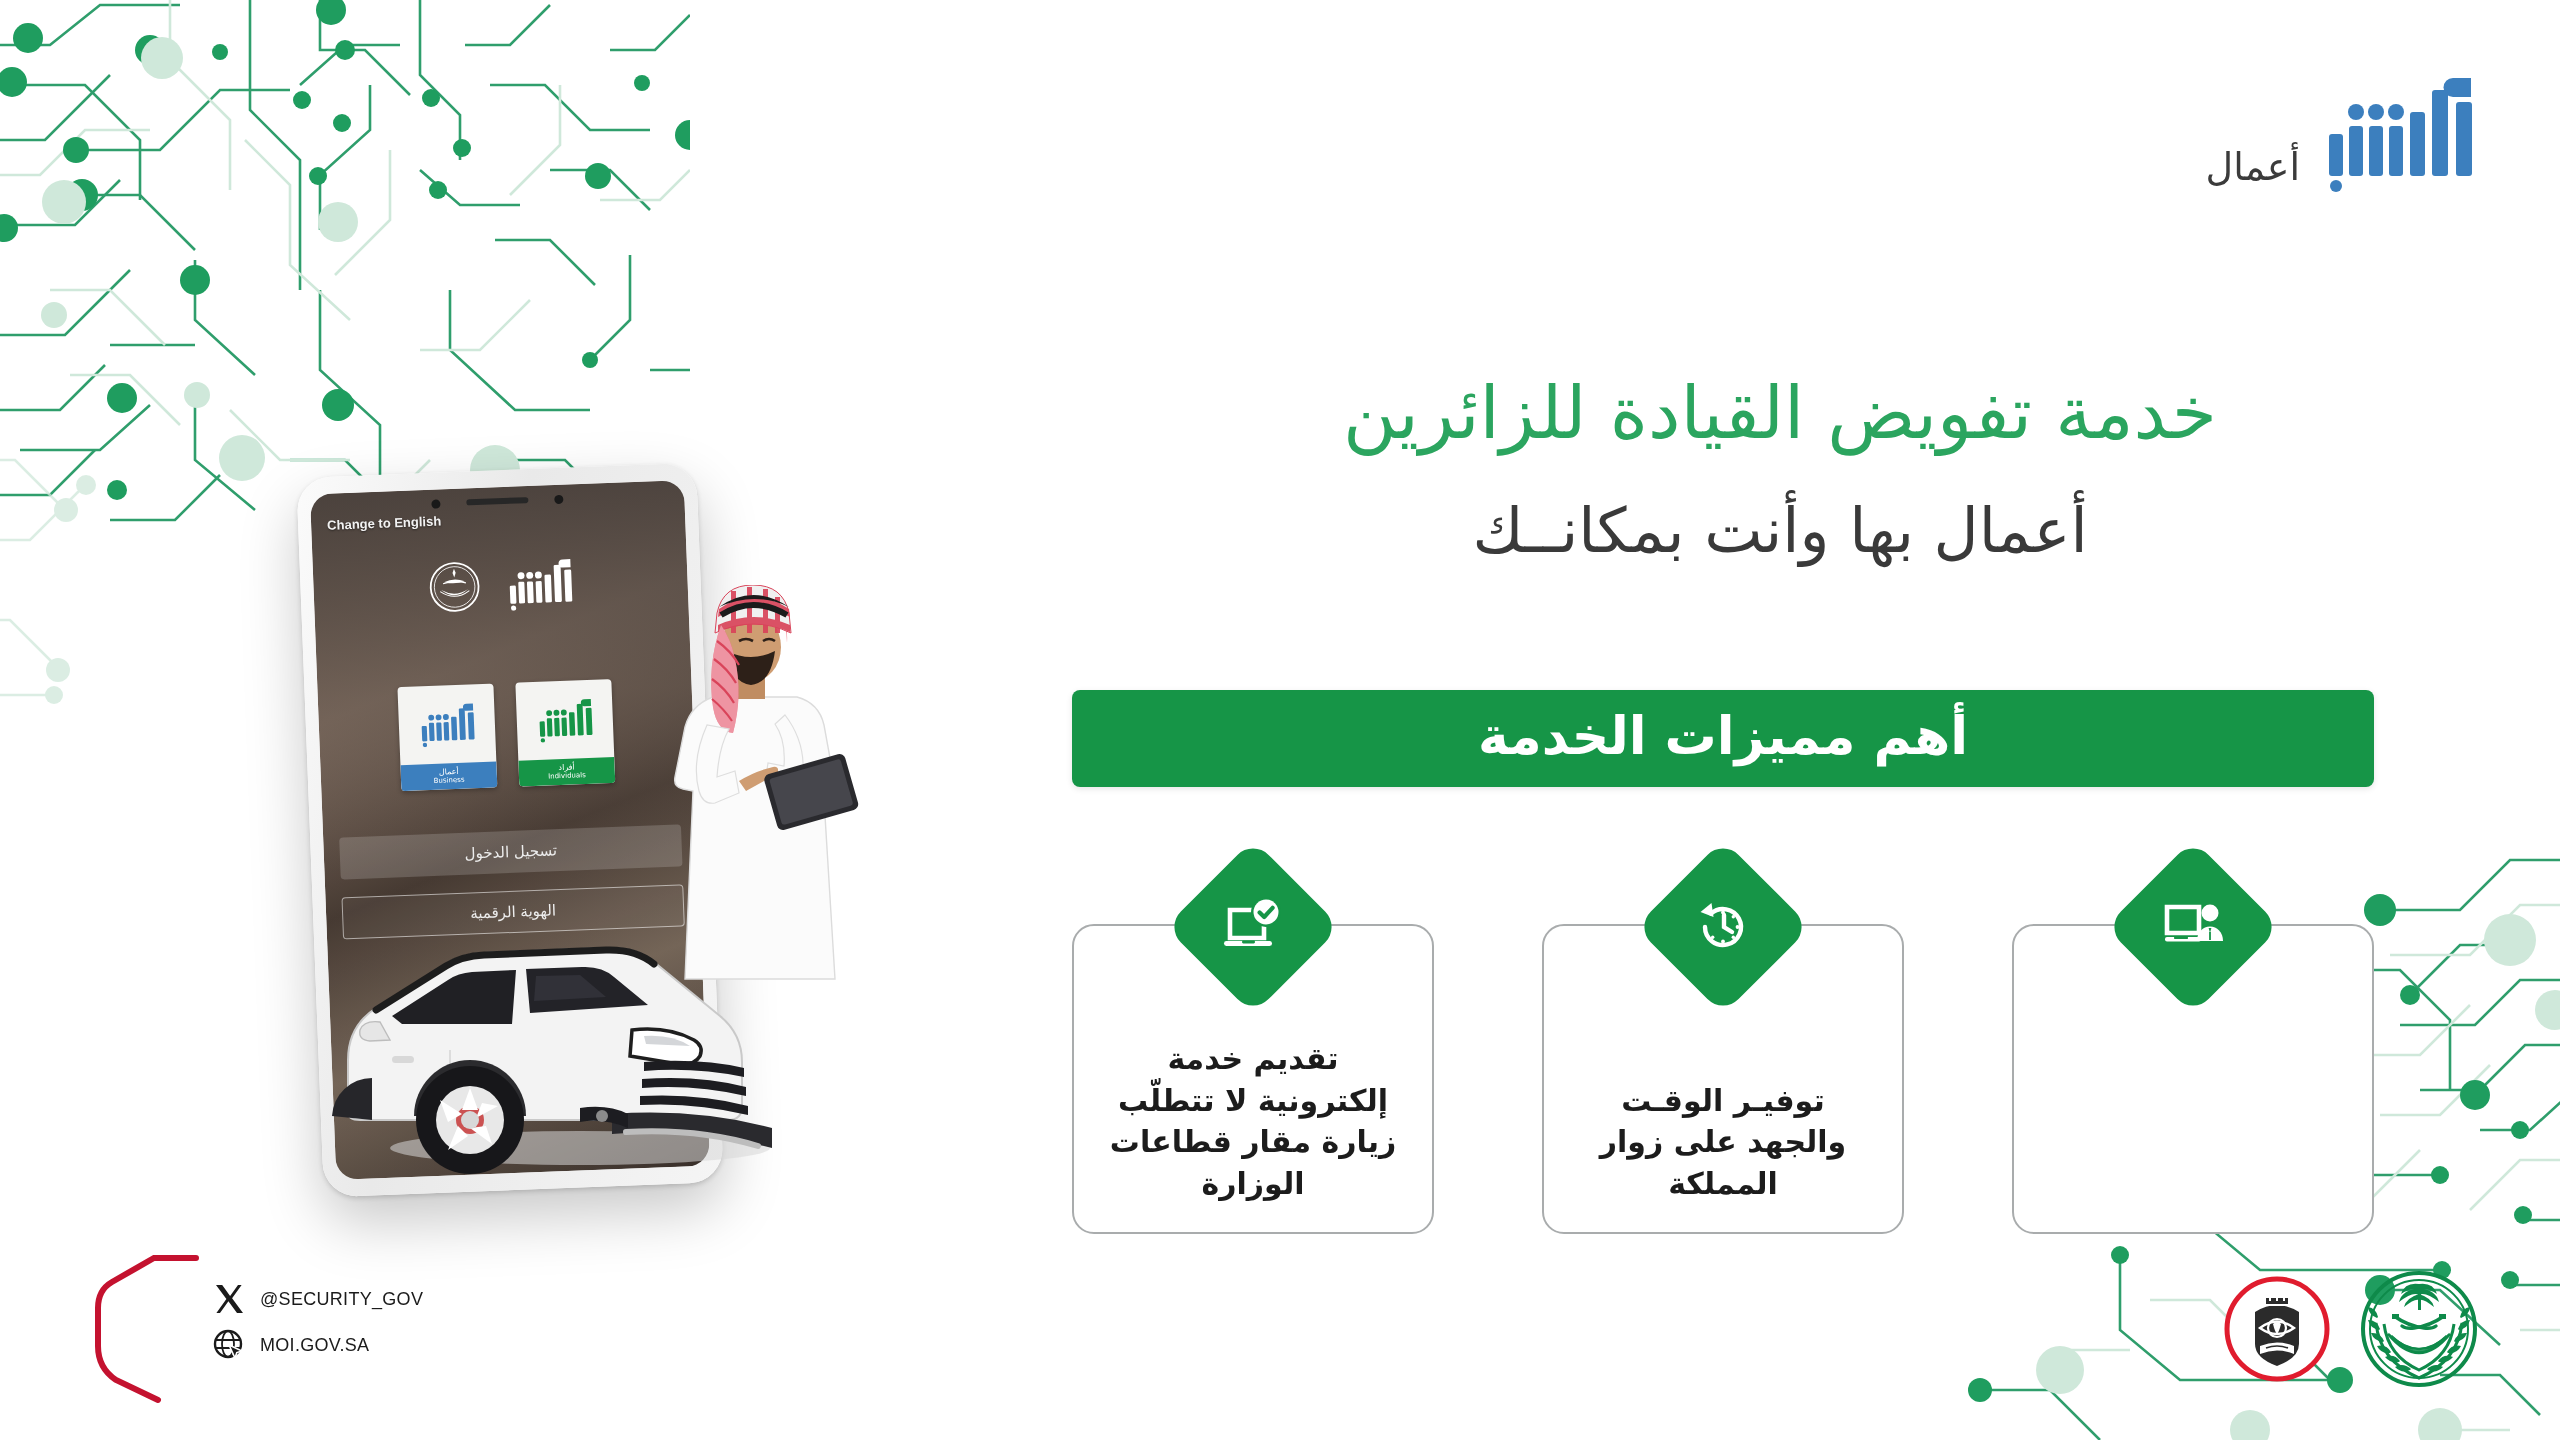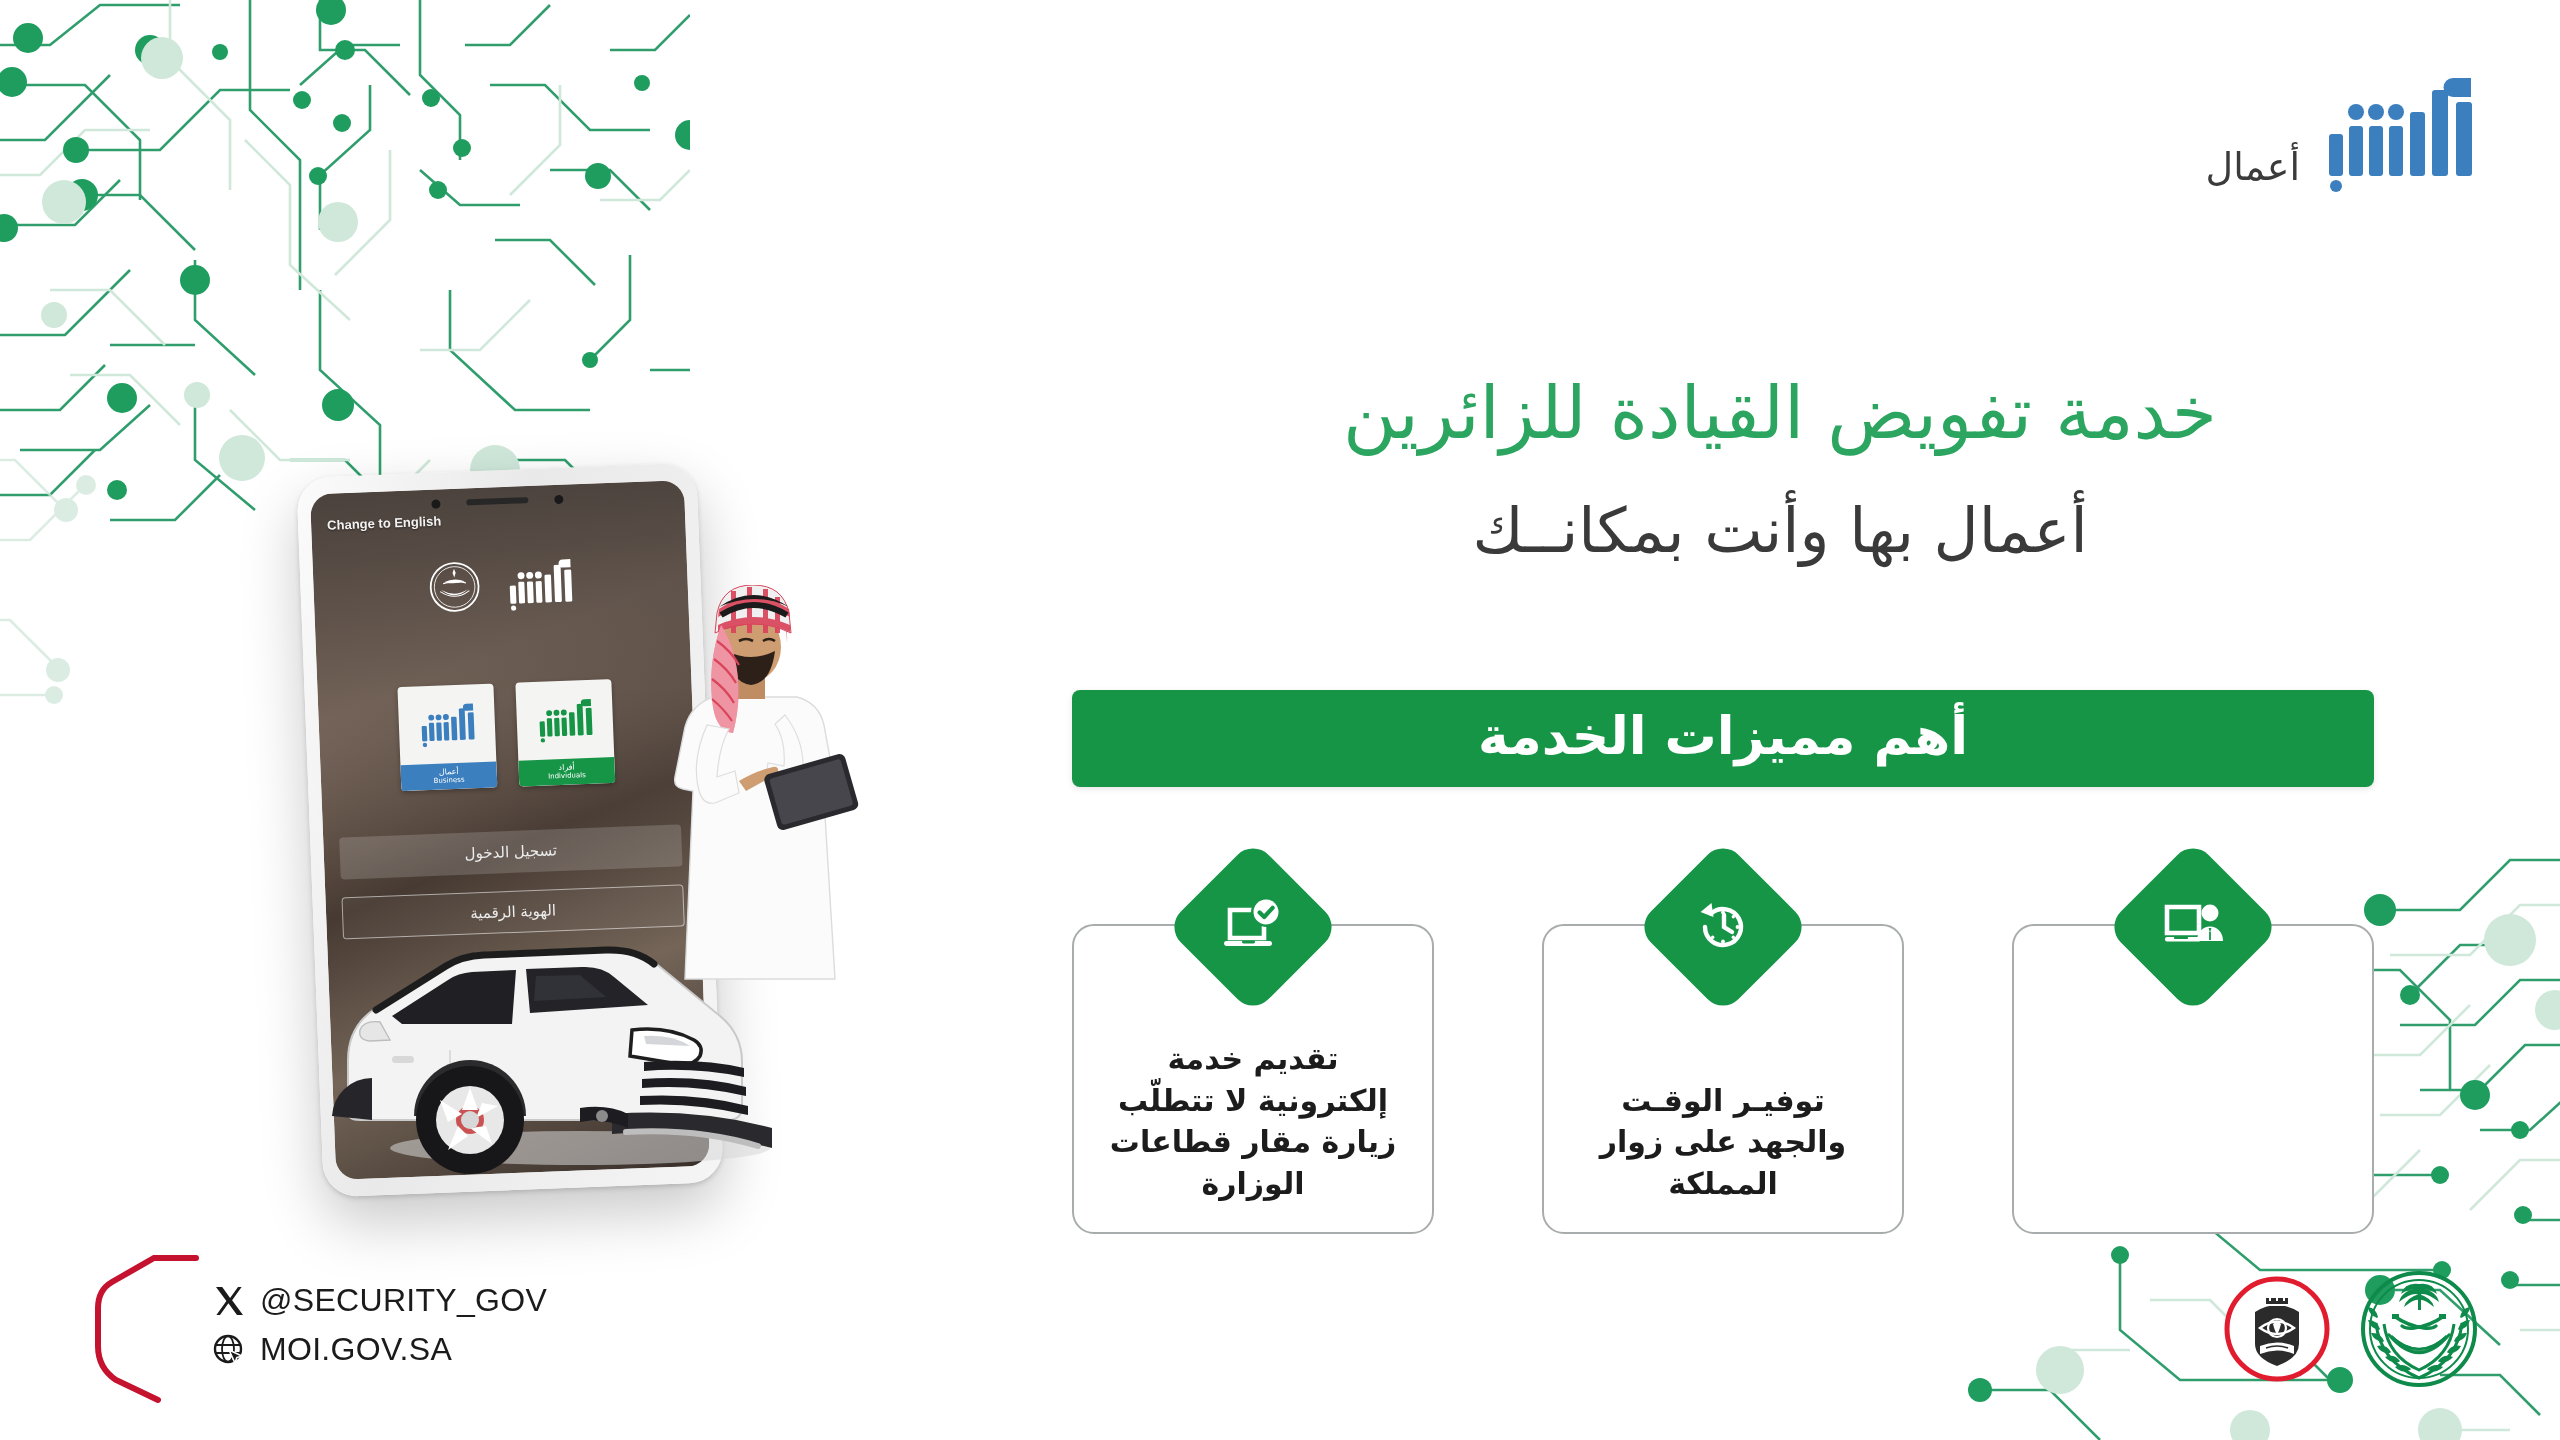--- a/index.html
+++ b/index.html
@@ -252,21 +252,21 @@
   .contact-shield { position: absolute; left: 0; top: 0; }
   .contact-lines {
     position: absolute;
     left: 120px; top: 30px;
     direction: ltr;
     display: flex; flex-direction: column; gap: 12px;
   }
   .contact-row { display: flex; align-items: center; gap: 14px; }
   .contact-row span {
     font-family: "Liberation Sans", sans-serif;
-    font-size: 32px;
+    font-size: 18px;
     font-weight: 400;
     color: #1b1b1b;
     letter-spacing: .3px;
     white-space: nowrap;
   }
 
   
   .emblems {
     position: absolute;
     right: 80px;

